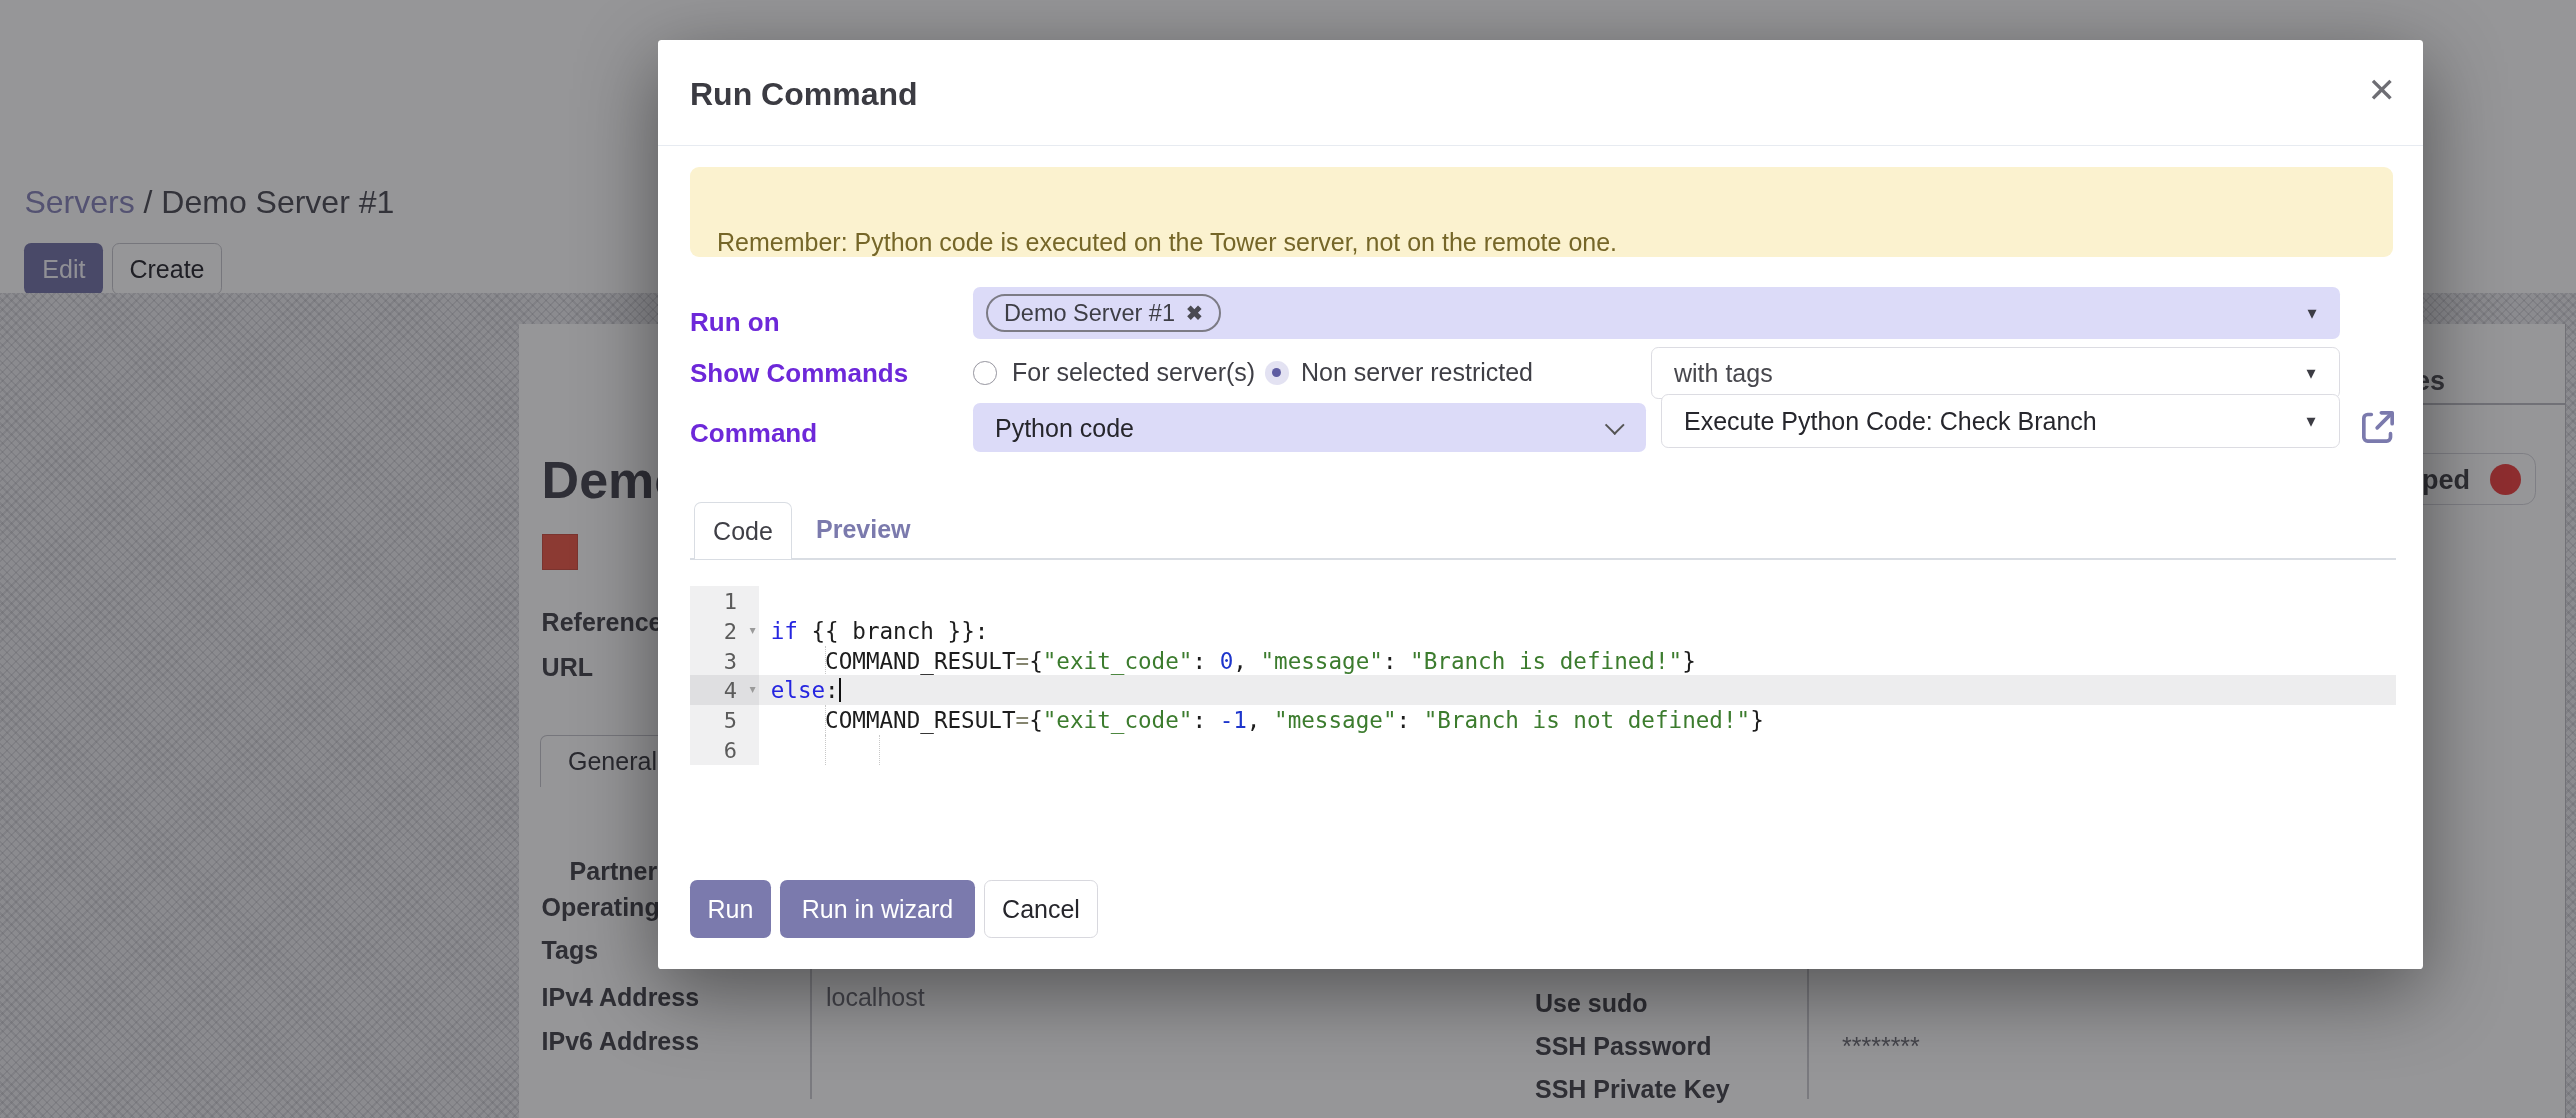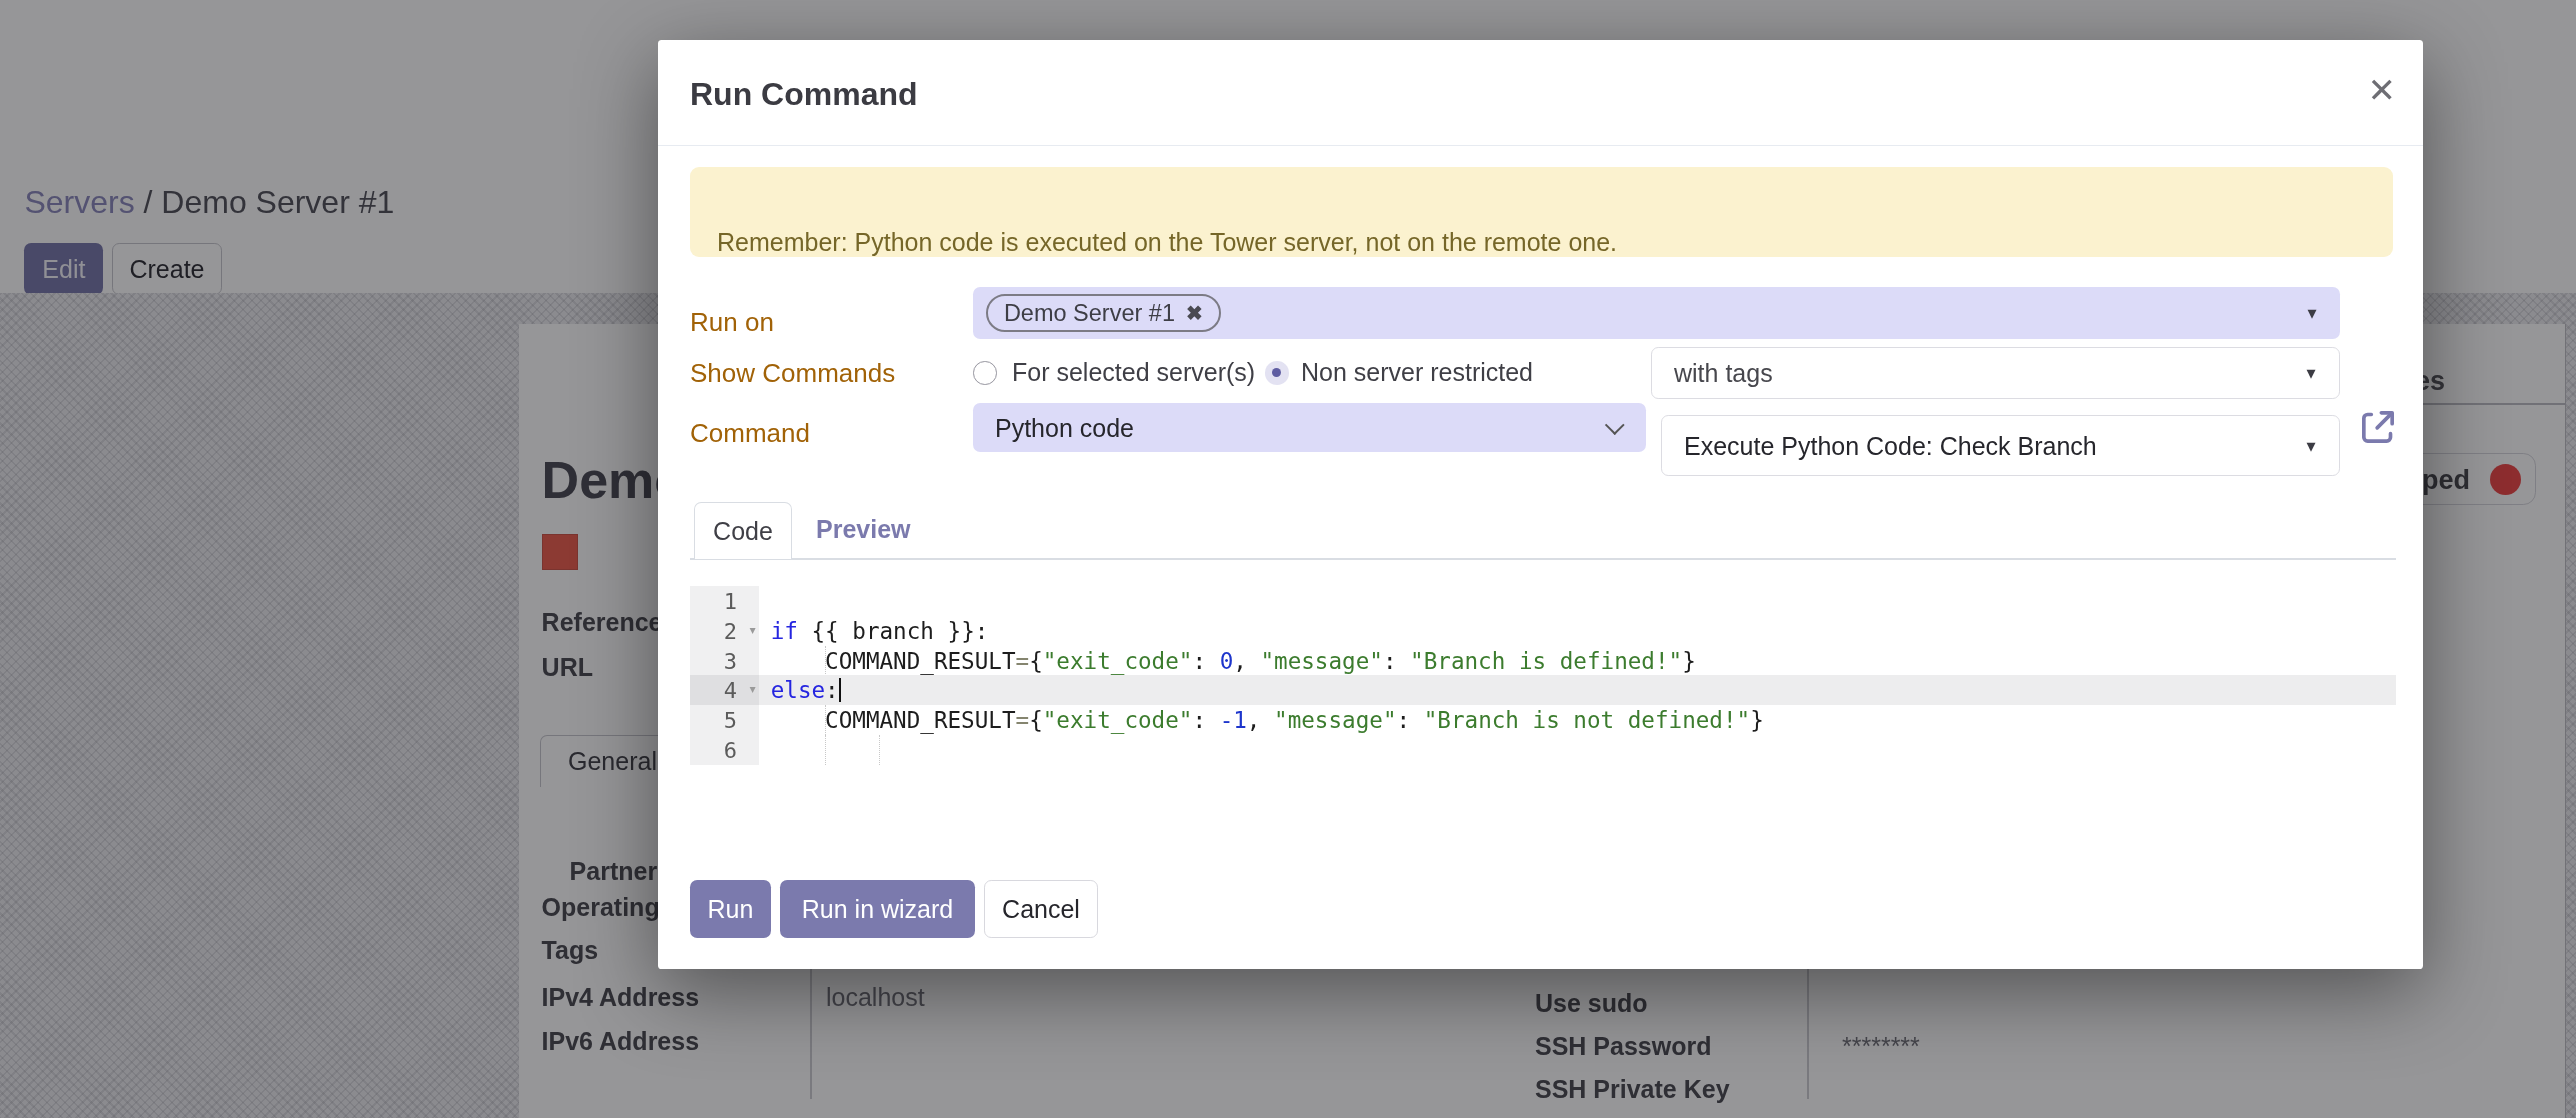--- a/index.html
+++ b/index.html
@@ -62,21 +62,21 @@
   .modal { position:absolute; left:658px; top:40px; width:1765px; height:929px; background:#fff;
     border-radius:3.6px; z-index:10; box-shadow:0 22px 81px rgba(0,0,0,0.45); }
   .modal-header { position:absolute; left:0; top:0; width:100%; height:106px; border-bottom:1.8px solid #e7ebf1; }
   .modal-title { position:absolute; left:32px; top:36px; font-size:32px; font-weight:700; color:#3b3b42; }
   .modal-close { position:absolute; right:27px; top:33px; font-size:34px; color:#6e6e74; line-height:1; }
 
   .alert-warning { position:absolute; left:32px; top:127px; width:1703px; height:90px;
     background:#fbf2cf; border-radius:9px; display:flex; align-items:flex-end; padding-left:27px; }
   .alert-warning span { font-size:25px; color:#756628; }
 
-  .mlabel { position:absolute; left:32px; font-size:26px; font-weight:400; color:#a16207; white-space:nowrap; }
+  .mlabel { position:absolute; left:32px; font-size:26px; font-weight:700; color:#6d28d9; white-space:nowrap; }
 
   .sel { position:absolute; border-radius:7.2px; }
   .sel-highlight { background:#dcdbf8; }
   .sel-plain { background:#fff; border:1.8px solid #dcdce2; }
   .sel-text { position:absolute; left:22px; top:50%; transform:translateY(-50%); font-size:25px; color:#26262c; white-space:nowrap; }
   .caret { position:absolute; right:23.5px; top:50%; transform:translateY(-50%); font-size:18px; color:#3c3c44; }
   .chev { position:absolute; right:25px; top:50%; width:13.5px; height:13.5px; margin-top:-10px;
     border-right:2.7px solid #555; border-bottom:2.7px solid #555; transform:rotate(45deg); }
 
   .m2o-tag { position:absolute; left:12.6px; top:7.2px; height:38px; border:2.7px solid #7c7b85; border-radius:20px;
@@ -213,21 +213,21 @@
     <div class="sel sel-plain" style="left:993px; top:307px; width:689px; height:52px;">
       <span class="sel-text" style="color:#47474d;">with tags</span>
       <span class="caret">▾</span>
     </div>
 
     <div class="mlabel" style="top:378px;">Command</div>
     <div class="sel sel-highlight" style="left:315px; top:363px; width:673px; height:49px;">
       <span class="sel-text">Python code</span>
       <span class="chev"></span>
     </div>
-    <div class="sel sel-plain" style="left:1003px; top:375px; width:679px; height:61px;">
+    <div class="sel sel-plain" style="left:1003px; top:354px; width:679px; height:54px;">
       <span class="sel-text">Execute Python Code: Check Branch</span>
       <span class="caret">▾</span>
     </div>
     <div class="ext-link">
       <svg width="40" height="40" viewBox="0 0 24 24" fill="none" stroke="#7b7aad" stroke-width="2.2" stroke-linecap="round" stroke-linejoin="round">
         <path d="M8 4.5 H5.8 A2.3 2.3 0 0 0 3.5 6.8 V18.2 A2.3 2.3 0 0 0 5.8 20.5 H17.2 A2.3 2.3 0 0 0 19.5 18.2 V16"></path>
         <path d="M11.5 12.5 L20 4"></path>
         <path d="M14 3.5 H20.5 V10" fill="none"></path>
       </svg>
     </div>

